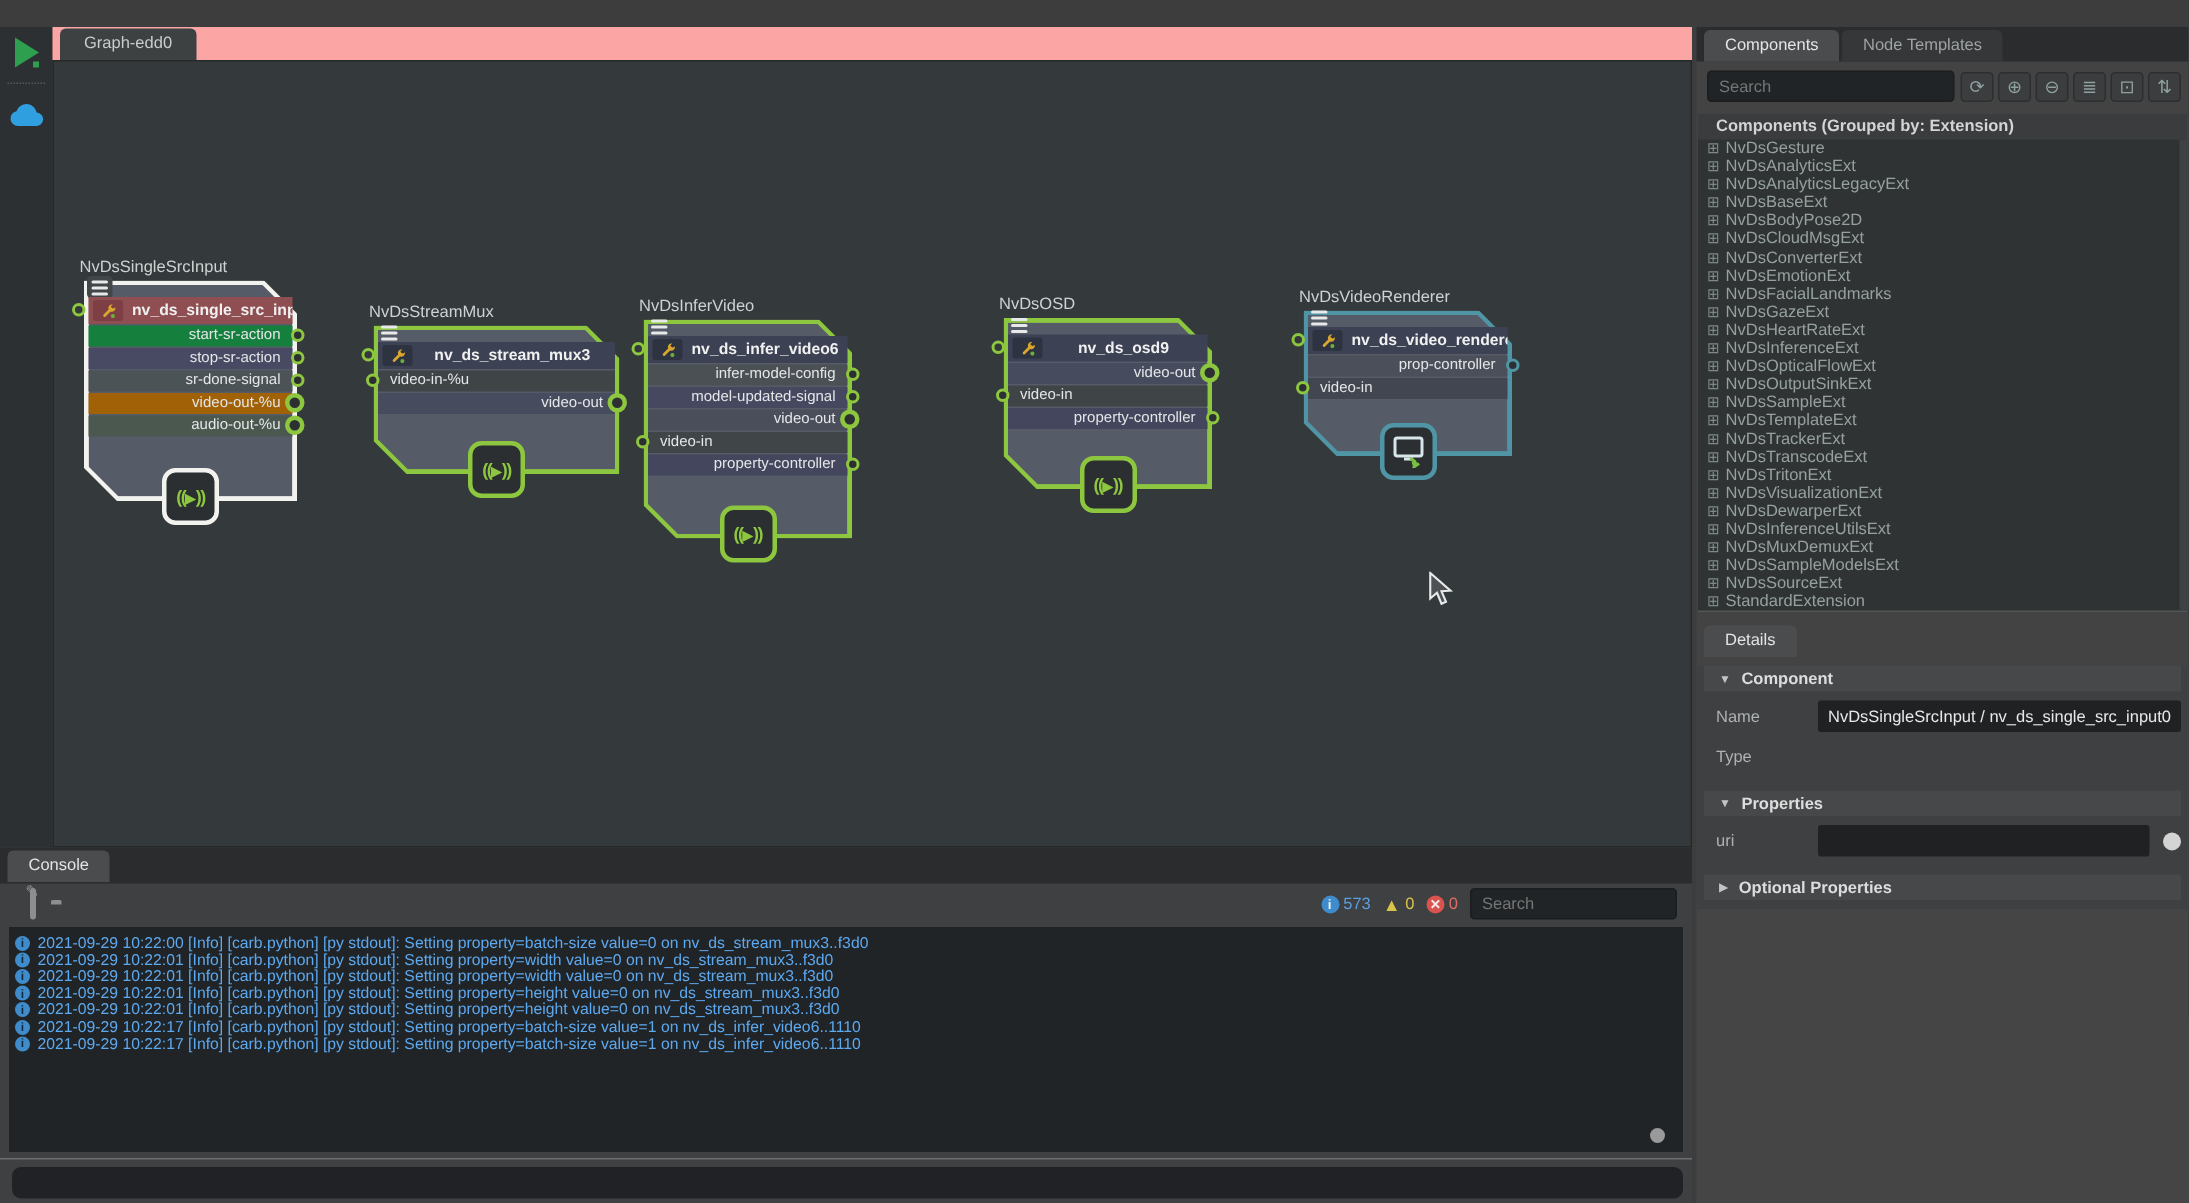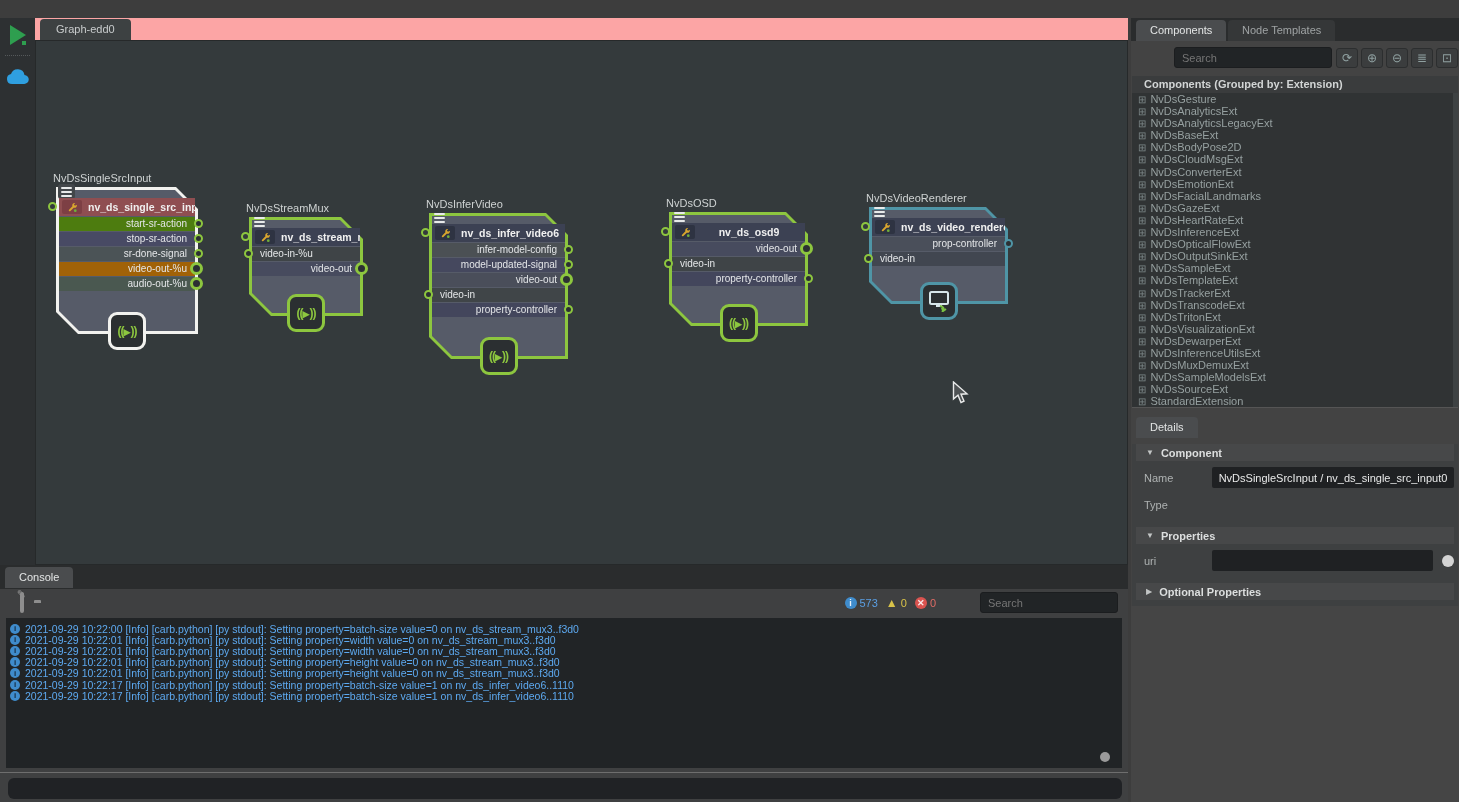--- a/index.html
+++ b/index.html
@@ -46,21 +46,21 @@
   .badge-sig { color:#8dc63f; font-size:12px; font-weight:bold; letter-spacing:-1px; white-space:nowrap; }
   .badge-sig .tri { font-size:9px; letter-spacing:0; }
 
   
   #right-panel { position:absolute; left:1131px; top:18px; width:328px; height:784px; background:#434343; }
   #comp-tabbar { position:relative; height:23px; background:#2a2c2d; }
   .rp-tab { position:absolute; top:2px; height:21px; font-size:11px; color:#c9cccd; padding:0 14px; line-height:21px; border-radius:4px 4px 0 0; }
   .rp-tab.active { background:#4a4c4e; color:#e3e5e5; }
   .rp-tab.inactive { background:#353738; color:#9fa3a4; }
   #comp-searchrow { display:flex; align-items:center; gap:4px; padding:6px 5px 6px 7px; background:#434343; }
-  .search-box { background:#212426; border:1px solid #1b1d1f; border-radius:3px; color:#d6d8d8; font-size:11px; height:21px; padding:0 7px; outline:none;margin-left:36px; }
+  .search-box { background:#212426; border:1px solid #1b1d1f; border-radius:3px; color:#d6d8d8; font-size:11px; height:21px; padding:0 7px; outline:none; }
   #comp-search { width:176px; }
   .sq-btn { width:22px; height:20px; background:#3b3d3e; border:1px solid #2c2e2f; border-radius:3px; color:#8fa0a0; font-size:12px; display:flex; align-items:center; justify-content:center; }
   #comp-group-header { height:17px; background:#3a3c3d; color:#d2d5d5; font-size:11px; font-weight:bold; line-height:17px; padding-left:12px; margin:2px 1px 0 1px; }
   #comp-list { position:relative; height:315px; background:#303334; margin:0 1px; overflow:hidden; border-bottom:1px solid #555; }
   .comp-item { height:12.1px; line-height:12.1px; font-size:11px; color:#96a0a0; padding-left:6px; white-space:nowrap; }
   .comp-item .plus { color:#7d8889; font-size:10px; margin-right:4px; }
   #comp-scrollbar { position:absolute; right:0; top:0; width:5px; height:100%; background:#3e4243; }
 
   
   #details-tabbar { position:relative; height:25px; background:#434343; margin-top:7px; }
@@ -139,31 +139,31 @@
         <div class="node-rows">
           <div class="node-header" style="background: rgb(143, 78, 81);">
             <div class="hdr-icon" style="background: rgb(125, 63, 68);">
               <svg width="11" height="11" viewBox="0 0 24 24">
                 <path fill="#d9a62e" d="M21.6 6.2a5.2 5.2 0 0 1-6.9 6.1L7.4 19.6a2 2 0 1 1-2.9-2.9l7.3-7.3A5.2 5.2 0 0 1 17.9 2.3L15 5.2l1.7 2.2 2.3 0.5z"></path>
                 <circle cx="18" cy="19" r="3" fill="#6fae3a"></circle>
               </svg>
             </div>
             <div class="hdr-label">nv_ds_single_src_input0</div>
           </div>
-          <div class="port-row out" style="background: #4d7c0f;"><span>start-sr-action</span><div class="ring out small" style="border-color: rgb(141, 198, 63);"></div></div>
+          <div class="port-row out" style="background: #15803d;"><span>start-sr-action</span><div class="ring out small" style="border-color: rgb(141, 198, 63);"></div></div>
           <div class="port-row out" style="background: rgb(72, 74, 100);"><span>stop-sr-action</span><div class="ring out small" style="border-color: rgb(141, 198, 63);"></div></div>
           <div class="port-row out" style="background: rgb(75, 83, 86);"><span>sr-done-signal</span><div class="ring out small" style="border-color: rgb(141, 198, 63);"></div></div>
           <div class="port-row out" style="background: #a16207;"><span>video-out-%u</span><div class="ring out large" style="border-color: rgb(141, 198, 63);"></div></div>
           <div class="port-row out" style="background: rgb(74, 88, 80);"><span>audio-out-%u</span><div class="ring out large" style="border-color: rgb(141, 198, 63);"></div></div>
         </div>
         <div class="badge" style="top: 125px; border-color: rgb(242, 242, 239);">
           <span class="badge-sig">((<span class="tri">▶</span>))</span>
         </div>
       </div>
-      <div class="node" style="left: 213px; top: 176px; width: 114px; height: 99px; text-decoration: underline;">
+      <div class="node" style="left: 213px; top: 176px; width: 164px; height: 99px; text-decoration: underline;">
         <div class="node-title">NvDsStreamMux</div>
         <div class="node-shape" style="background: rgb(141, 198, 63);"></div>
         <div class="node-body"></div>
         <div class="hamburger" style="background: transparent;">
           <span></span>
           <span></span>
           <span></span>
         </div>
         <div class="hdr-inport" style="border-color: rgb(141, 198, 63);"></div>
         <div class="node-rows">

